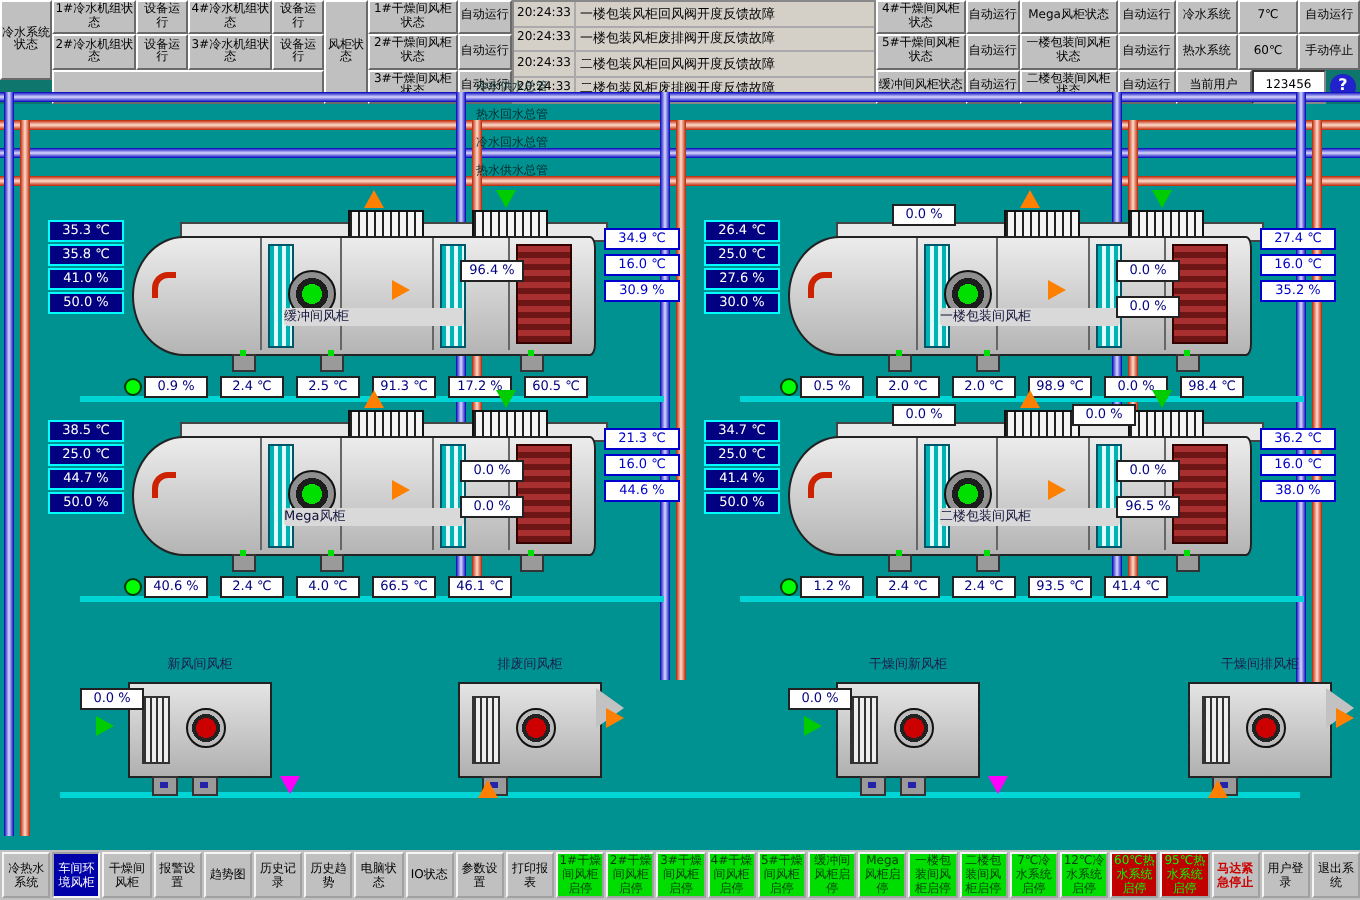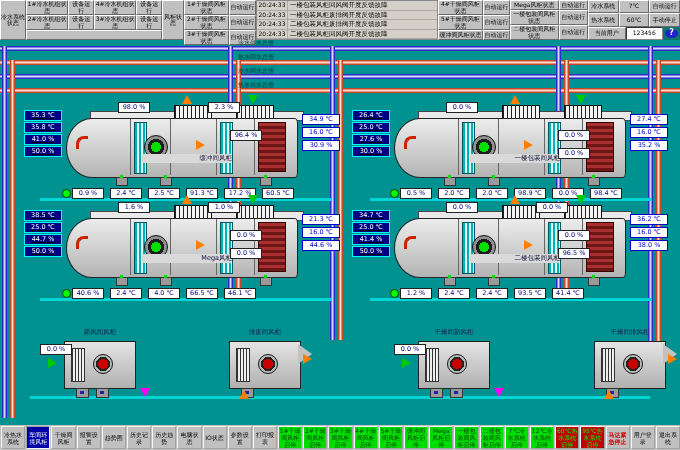--- a/index.html
+++ b/index.html
@@ -1,20 +1,20 @@
 <!DOCTYPE html>
 <html style="--background: #009191; --panel-gray: #c0c0c0; --active-blue: #0000a8; --green-button: #00dd00; --red-button: #c00000; --cold-pipe: #0000bb; --hot-pipe: #bb2200; --cyan-pipe: #00d5d5; --reading-box-bg: #000080; --reading-box-border: #00ffff; --value-text: #000080; --indicator-green: #00ff00; --fan-red: #cc0000; --arrow-orange: #ff8000; --arrow-magenta: #ff00ff; --arrow-green: #00cc00;"><head>
 <meta charset="utf-8">
 <style>
   html,body{margin:0;padding:0}
   body{width:680px;height:450px;position:relative;overflow:hidden;
        background:var(--background,#009191);
        font-family:"DejaVu Sans","Liberation Sans",sans-serif;color:#000;}
   
-  .header{position:absolute;top:0;left:0;width:680px;height:40px;background:#0f766e;
+  .header{position:absolute;top:0;left:0;width:680px;height:52px;background:#0f766e;
           display:flex;align-items:stretch;font-size:6px;line-height:6.5px;}
   .hc{border:1px solid;border-color:#fff #6a6a6a #6a6a6a #fff;background:#c0c0c0;
       display:flex;align-items:center;justify-content:center;text-align:center;overflow:hidden;}
   .hcol{display:flex;flex-direction:column;}
   .hrow{display:flex;flex:1;}
   .hrow .hc{flex:1;}
   .sys-title{width:24px;height:38px;}
   .lblw{flex:1.7 !important;}
   .alarm-block{width:180px;display:flex;flex-direction:column;background:#d4d0c8;border:1px solid #888;}
   .alarm-row{flex:1;display:flex;border-bottom:1px solid #aaa;background:#d4d0c8;}
@@ -32,39 +32,39 @@
   .pipe.h.hot{background:linear-gradient(180deg,#bb2200,#ffdccc 50%,#bb2200);}
   .pipe.v.cold{background:linear-gradient(90deg,#0000bb,#d8d8ff 50%,#0000bb);}
   .pipe.v.hot{background:linear-gradient(90deg,#bb2200,#ffdccc 50%,#bb2200);}
   .pipe.cyan{background:#00d5d5;}
   .pipe-label{position:absolute;font-size:6px;color:#002b2b;z-index:1;background:transparent;}
   
   .ahu-grid{position:absolute;top:60px;left:0;width:680px;height:210px;z-index:2;}
   .ahu{position:absolute;width:316px;height:102px;}
   .ahu.p0{left:24px;top:4px;} .ahu.p1{left:352px;top:4px;}
   .ahu.p2{left:24px;top:104px;} .ahu.p3{left:352px;top:104px;}
-  .readings{position:absolute;left:0;top:6px;width:38px;text-decoration:underline;}
+  .readings{position:absolute;left:0;top:6px;width:38px;}
   .rbox{height:9px;background:var(--reading-box-bg,#000080);border:1px solid var(--reading-box-border,#00ffff);
         color:#fff;font-size:6.5px;line-height:9px;text-align:center;margin-bottom:1px;}
   .shell{position:absolute;left:42px;top:14px;width:230px;height:58px;
          background:linear-gradient(180deg,#ececec,#b4b4b4);border:1px solid #222;
          border-radius:26px 3px 3px 26px / 50% 6px 6px 50%;}
   .topface{position:absolute;left:66px;top:7px;width:212px;height:8px;
            background:#e9e9e9;border:1px solid #444;}
   .grille{position:absolute;top:1px;width:36px;height:12px;border:1px solid #111;
           background:repeating-linear-gradient(90deg,#222 0 1px,#f5f5f5 1px 4px);}
   .grille.g1{left:150px;} .grille.g2{left:212px;}
   .sect{position:absolute;top:15px;height:56px;width:1px;background:#666;z-index:3;}
   .filter{position:absolute;top:18px;width:11px;height:50px;border:1px solid #056;z-index:3;
           background:repeating-linear-gradient(90deg,#00b2b2 0 2px,#dffcfc 2px 4px);}
   .fan{position:absolute;left:120px;top:31px;width:22px;height:22px;border-radius:50%;z-index:3;
        background:radial-gradient(circle,#00e000 0 5px,#1d1d1d 5px 8px,#909090 8px);border:1px solid #111;}
   .coil{position:absolute;left:234px;top:18px;width:26px;height:48px;border:1px solid #300;z-index:3;
         background:repeating-linear-gradient(0deg,#6e1616 0 3px,#a83030 3px 6px);}
-  .ahu-name{position:absolute;left:118px;top:50px;width:90px;text-align:right;font-size:6.5px;
+  .ahu-name{position:absolute;left:118px;top:50px;width:90px;text-align:left;font-size:6.5px;
             color:#10103a;background:#d9d9d9;z-index:4;border-radius:2px;}
   .topboxes{position:absolute;left:94px;top:-2px;display:flex;gap:58px;z-index:5;}
   .midboxes{position:absolute;left:206px;top:26px;display:flex;flex-direction:column;gap:7px;z-index:5;}
   .outputs{position:absolute;left:278px;top:10px;width:38px;z-index:5;}
   .obox{height:9px;background:#fff;border:1px solid #0000cc;color:#0000cc;font-size:6.5px;
         line-height:9px;text-align:center;margin-bottom:2px;}
   .vbox{min-width:26px;height:9px;background:#fff;border:1px solid #222;color:#000080;
         font-size:6.5px;line-height:9px;text-align:center;padding:0 2px;}
   .vbox:empty{display:none;}
   .valverow{position:absolute;left:48px;top:84px;display:flex;align-items:center;gap:6px;z-index:5;}
@@ -162,26 +162,26 @@
         <div class="alarm-text">一楼包装风柜回风阀开度反馈故障</div>
       </div>
 
       <div class="alarm-row">
         <div class="alarm-time">20:24:33</div>
         <div class="alarm-text">一楼包装风柜废排阀开度反馈故障</div>
       </div>
 
       <div class="alarm-row">
         <div class="alarm-time">20:24:33</div>
-        <div class="alarm-text">二楼包装风柜废排阀开度反馈故障</div>
+        <div class="alarm-text">二楼包装风柜回风阀开度反馈故障</div>
       </div>
 
       <div class="alarm-row">
         <div class="alarm-time">20:24:33</div>
-        <div class="alarm-text">二楼包装风柜回风阀开度反馈故障</div>
+        <div class="alarm-text">二楼包装风柜废排阀开度反馈故障</div>
       </div>
     </div>
   <div class="hcol" style="width:72px">
 
       <div class="hrow">
         <div class="hc lblw">4#干燥间风柜状态</div>
         <div class="hc">自动运行</div>
       </div>
 
       <div class="hrow">
@@ -278,25 +278,20 @@
         <div class="sect" style="left:106px"></div>
         <div class="sect" style="left:146px"></div>
         <div class="sect" style="left:192px"></div>
         <div class="sect" style="left:230px"></div>
         <div class="filter" style="left:110px"></div>
         <div class="filter" style="left:196px"></div>
         <div class="fan"></div>
         <div class="coil"></div>
         <div class="arr right flow-arrow" style="--c:#ff8000"></div>
         <div class="ahu-name">缓冲间风柜</div>
-        <div class="topboxes">
-
-        <div class="vbox">98.0 %</div>
-          <div class="vbox">2.3 %</div>
-        </div>
         <div class="midboxes">
 
         <div class="vbox">96.4 %</div>
         </div>
         <div class="outputs">
 
         <div class="obox">34.9 ℃</div>
           <div class="obox">16.0 ℃</div>
           <div class="obox">30.9 %</div>
         </div>
@@ -388,25 +383,20 @@
         <div class="sect" style="left:106px"></div>
         <div class="sect" style="left:146px"></div>
         <div class="sect" style="left:192px"></div>
         <div class="sect" style="left:230px"></div>
         <div class="filter" style="left:110px"></div>
         <div class="filter" style="left:196px"></div>
         <div class="fan"></div>
         <div class="coil"></div>
         <div class="arr right flow-arrow" style="--c:#ff8000"></div>
         <div class="ahu-name">Mega风柜</div>
-        <div class="topboxes">
-
-        <div class="vbox">1.6 %</div>
-          <div class="vbox">1.0 %</div>
-        </div>
         <div class="midboxes">
 
         <div class="vbox">0.0 %</div>
           <div class="vbox">0.0 %</div>
         </div>
         <div class="outputs">
 
         <div class="obox">21.3 ℃</div>
           <div class="obox">16.0 ℃</div>
           <div class="obox">44.6 %</div>

